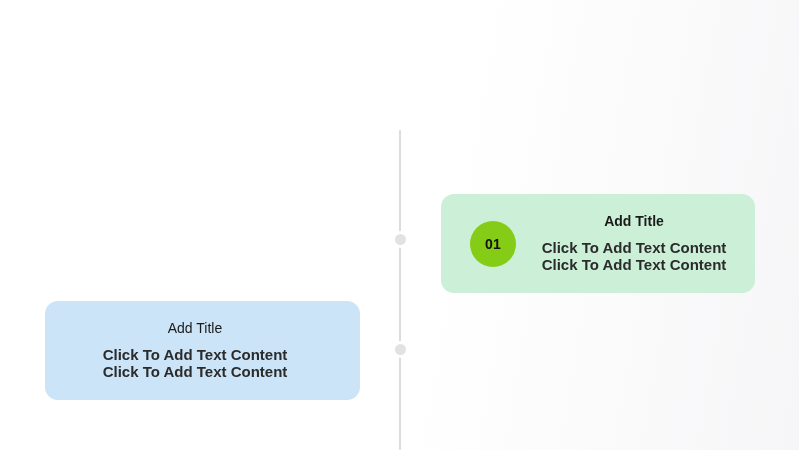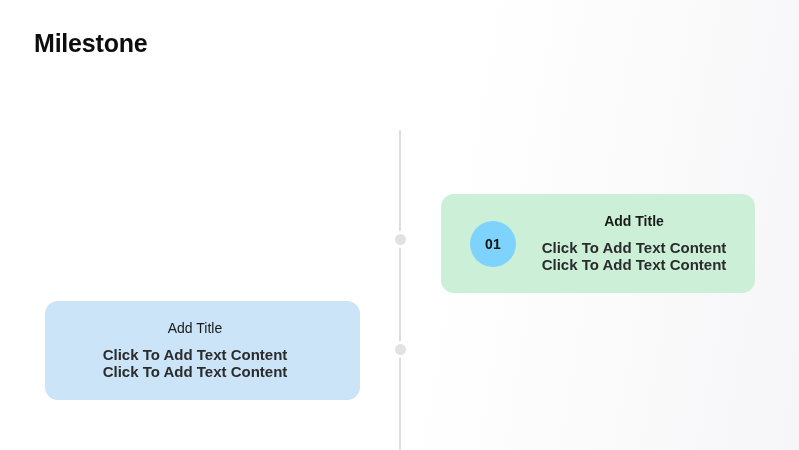--- a/index.html
+++ b/index.html
@@ -102,21 +102,21 @@
     height: 99px;
     background: #cbe4f7;
     padding-left: 32px;
   }
 
   .card-badge {
     flex: 0 0 auto;
     width: 46px;
     height: 46px;
     border-radius: 50%;
-    background: #7dd3fc;
+    background: #84cc16;
     display: flex;
     align-items: center;
     justify-content: center;
     font-size: 14px;
     font-weight: bold;
     color: #111111;
     letter-spacing: 0.2px;
   }
 
   .card-body {
@@ -140,21 +140,20 @@
     line-height: 17px;
     max-width: 186px;
     font-weight: bold;
   }
 </style>
 </head>
 <body>
 
 <div id="slide">
 
-  <div id="page-title">Milestone</div>
 
   <div id="timeline-line"></div>
 
 
   <div class="timeline-dot" id="timeline-dot-1"></div>
   <div class="timeline-dot" id="timeline-dot-2"></div>
 
   <div class="card" id="card-01">
     <div class="card-badge">01</div>
     <div class="card-body">

